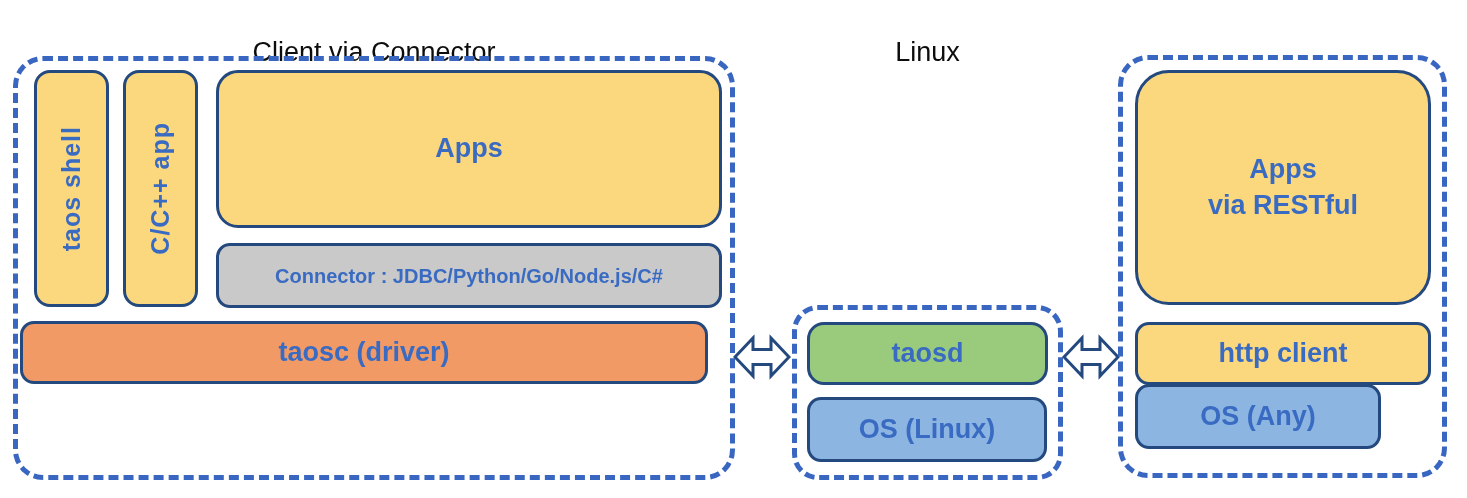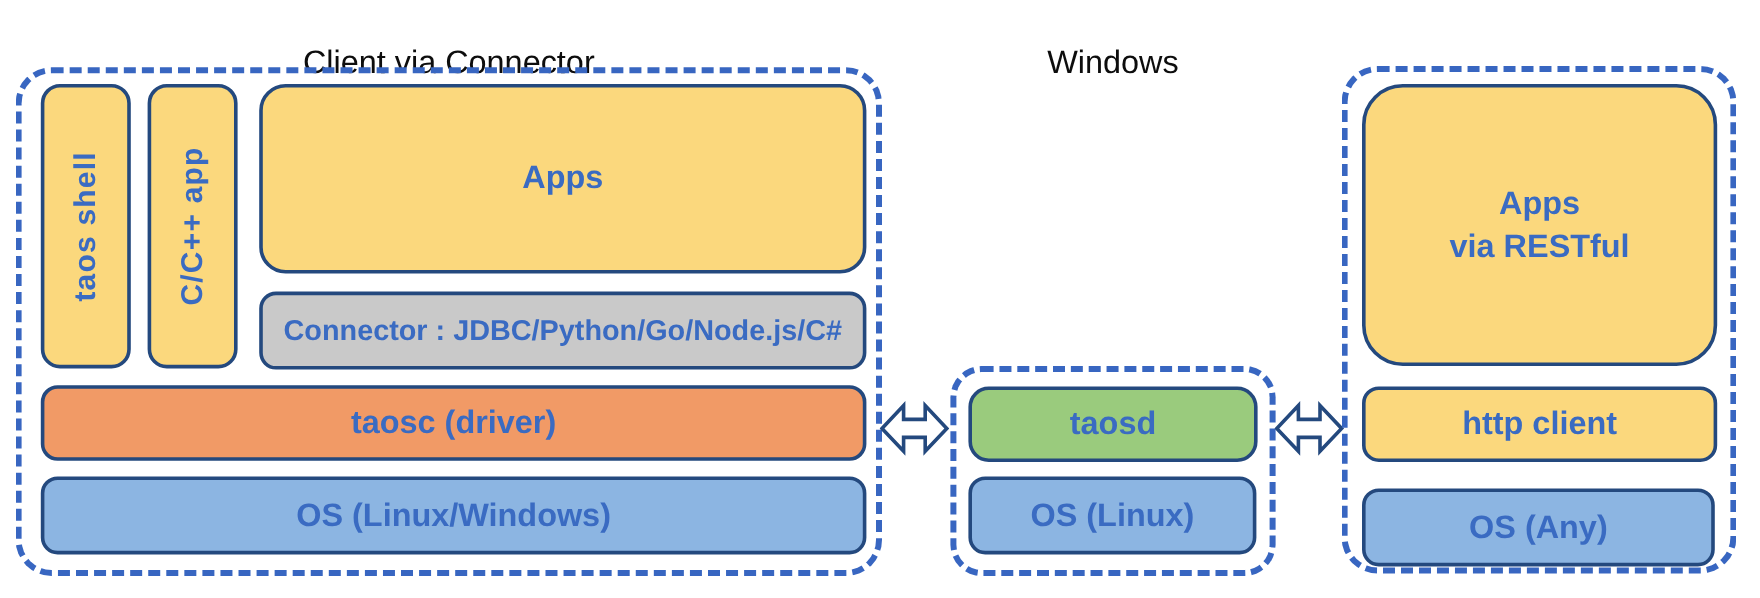--- a/index.html
+++ b/index.html
@@ -63,63 +63,60 @@
   .r22 { border-radius: 22px; }
   .r34 { border-radius: 34px; }
 
   .vertical-label {
     writing-mode: vertical-rl;
     transform: rotate(180deg);
     font-size: 25px;
     letter-spacing: 1px;
     white-space: nowrap;
   }
-  .connector-label { font-size: 24px; white-space: nowrap; }
+  .connector-label { font-size: 20px; white-space: nowrap; }
 
   .link-arrow { position: absolute; }
   .link-arrow polygon {
     fill: #ffffff;
     stroke: var(--border-navy);
     stroke-width: 3;
     stroke-linejoin: miter;
   }
 </style>
 </head>
 <body>
 
 <div class="canvas">
 
   <div class="section-title" style="left:13px; width:722px;">Client via Connector</div>
-  <div class="section-title" style="left:792px; width:271px;">Windows</div>
+  <div class="section-title" style="left:792px; width:271px;">Linux</div>
 
   <div class="dashed-group" style="left:13px; top:56px; width:722px; height:424px;"></div>
 
   <div class="node yellow r16" style="left:34px; top:70px; width:75px; height:237px;">
     <span class="vertical-label">taos shell</span>
   </div>
 
   <div class="node yellow r16" style="left:123px; top:70px; width:75px; height:237px;">
     <span class="vertical-label">C/C++ app</span>
   </div>
 
   <div class="node yellow r22" style="left:216px; top:70px; width:506px; height:158px;">
     <span>Apps</span>
   </div>
 
   <div class="node gray r14" style="left:216px; top:243px; width:506px; height:65px;">
     <span class="connector-label">Connector : JDBC/Python/Go/Node.js/C#</span>
   </div>
 
-  <div class="node orange r14" style="left:34px; top:321px; width:688px; height:63px;text-align:right;">
+  <div class="node orange r14" style="left:20px; top:321px; width:688px; height:63px;text-align:right;">
     <span>taosc (driver)</span>
   </div>
 
-  <div class="node blue r14" style="left:34px; top:397px; width:688px; height:65px;">
-    <span>OS (Linux/Windows)</span>
-  </div>
 
   <svg class="link-arrow" style="left:733px; top:334px;" width="58" height="46" viewBox="0 0 58 46">
     <polygon points="2,23 20,4 20,15.5 38,15.5 38,4 56,23 38,42 38,30.5 20,30.5 20,42"></polygon>
   </svg>
 
   <div class="dashed-group" style="left:792px; top:305px; width:271px; height:175px; border-radius:26px;"></div>
 
   <div class="node green r14" style="left:807px; top:322px; width:241px; height:63px;">
     <span>taosd</span>
   </div>
@@ -138,17 +135,17 @@
     <span>
       <span style="display:block;">Apps</span>
       <span style="display:block;">via RESTful</span>
     </span>
   </div>
 
   <div class="node yellow r14" style="left:1135px; top:322px; width:296px; height:63px;">
     <span>http client</span>
   </div>
 
-  <div class="node blue r14" style="left:1135px; top:407px; width:294px; height:65px;">
+  <div class="node blue r14" style="left:1135px; top:384px; width:246px; height:65px;">
     <span>OS (Any)</span>
   </div>
 
 </div>
 
 </body></html>

